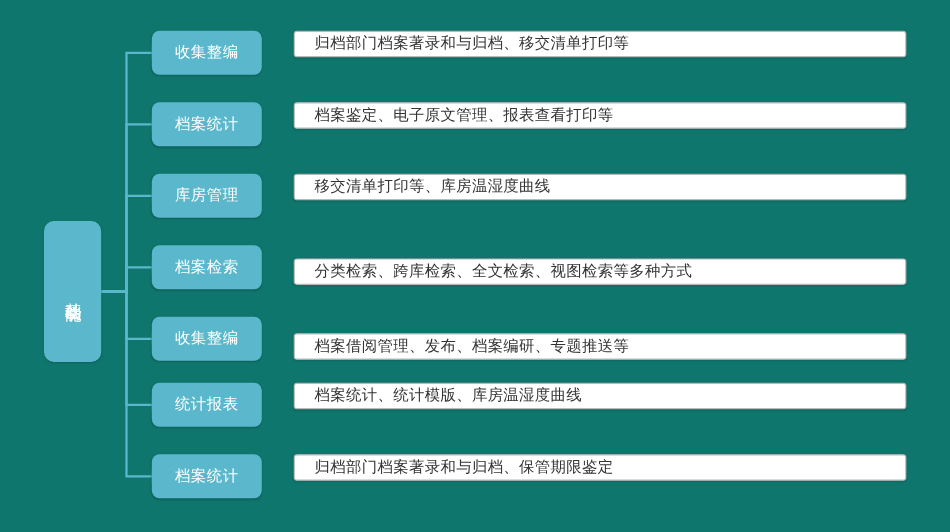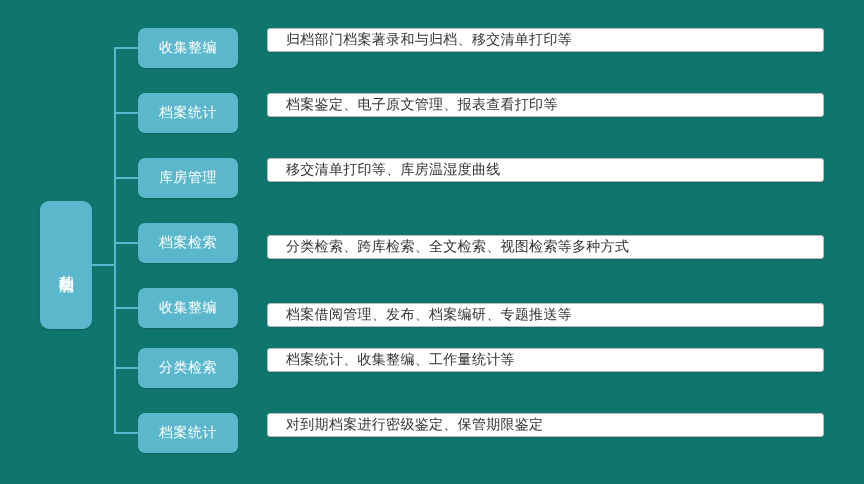--- a/index.html
+++ b/index.html
@@ -136,22 +136,22 @@
     <div class="cat-node" style="top:0">档案检索</div>
     <div class="desc-node" style="top:12px">分类检索、跨库检索、全文检索、视图检索等多种方式</div>
   </div>
 
   <div class="row" style="top:288px">
     <div class="cat-node" style="top:0">收集整编</div>
     <div class="desc-node" style="top:15px">档案借阅管理、发布、档案编研、专题推送等</div>
   </div>
 
   <div class="row" style="top:348px">
-    <div class="cat-node" style="top:0">分类检索</div>
-    <div class="desc-node" style="top:0">档案统计、收集整编、工作量统计等</div>
+    <div class="cat-node" style="top:0">统计报表</div>
+    <div class="desc-node" style="top:0">档案统计、统计模版、库房温湿度曲线</div>
   </div>
 
   <div class="row" style="top:413px">
     <div class="cat-node" style="top:0">档案统计</div>
-    <div class="desc-node" style="top:0">对到期档案进行密级鉴定、保管期限鉴定</div>
+    <div class="desc-node" style="top:0">归档部门档案著录和与归档、保管期限鉴定</div>
   </div>
 
 </div>
 
 </body></html>

